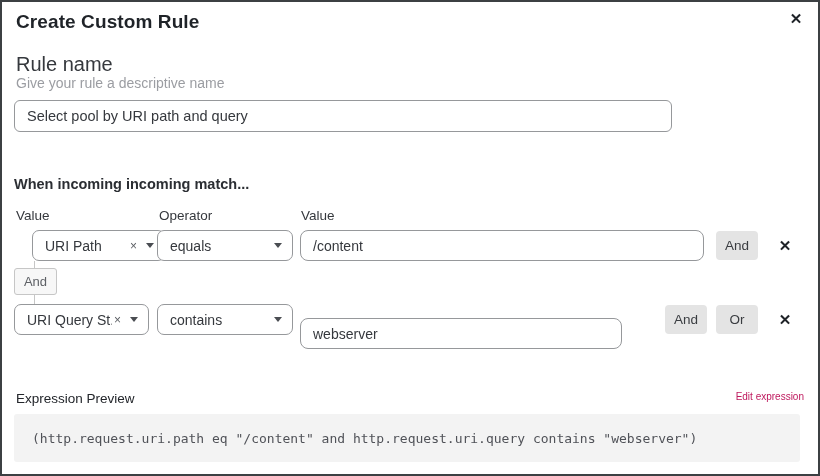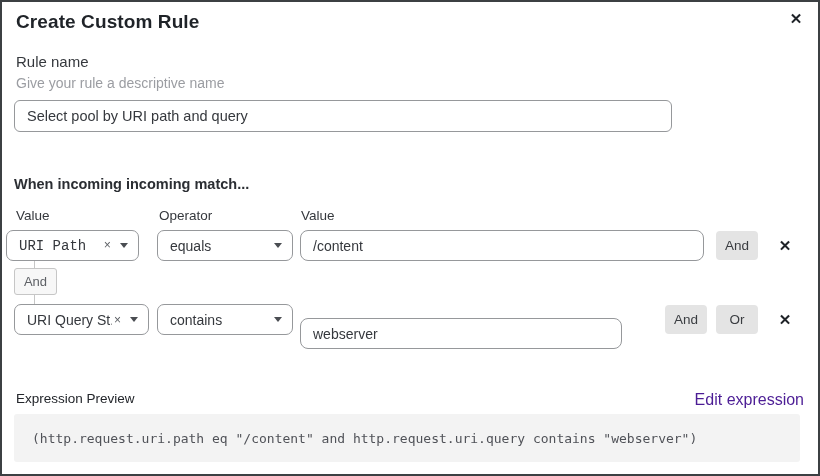--- a/index.html
+++ b/index.html
@@ -24,21 +24,21 @@
   .close-btn {
     position: absolute; right: 11px; top: 6px;
     width: 22px; height: 22px;
     display: flex; align-items: center; justify-content: center;
     font-size: 15px; font-weight: 700; color: #1f2328;
     cursor: pointer; background: none; border: none;
   }
 
   .field-label {
     position: absolute; left: 14px; top: 51px;
-    font-size: 15px; color: #35383d;
+    font-size: 20px; color: #35383d;
   }
   .field-hint {
     position: absolute; left: 14px; top: 73px;
     font-size: 14px; color: #9b9da2;
   }
   .name-input {
     position: absolute; left: 12px; top: 98px;
     width: 658px; height: 32px;
     border: 1px solid #96989b; border-radius: 6px;
     padding: 0 12px; font-size: 14.5px; color: #35383d;
@@ -115,21 +115,21 @@
     display: flex; align-items: center; justify-content: center;
     font-size: 13px; color: #5d6065;
   }
 
   .expr-label {
     position: absolute; left: 14px; top: 389px;
     font-size: 13.5px; color: #23262b;
   }
   .expr-edit-link {
     position: absolute; right: 14px; top: 389px;
-    font-size: 16px; color: #4c1d95; cursor: pointer; text-decoration: none;
+    font-size: 10px; color: #be185d; cursor: pointer; text-decoration: none;
   }
   .expr-code {
     position: absolute; left: 12px; top: 412px;
     width: 786px; height: 48px;
     background: #f3f3f3; border-radius: 3px;
     display: flex; align-items: center;
     padding: 0 18px;
     font-family: "DejaVu Sans Mono", "Liberation Mono", monospace;
     font-size: 13px; color: #505258;
     white-space: nowrap; overflow: hidden;
@@ -146,21 +146,21 @@
   <div class="field-label">Rule name</div>
   <div class="field-hint">Give your rule a descriptive name</div>
   <input class="name-input" type="text" value="Select pool by URI path and query" style="">
 
   <div class="section-heading">When incoming incoming match...</div>
 
   <div class="col-label col-field">Value</div>
   <div class="col-label col-operator">Operator</div>
   <div class="col-label col-value">Value</div>
 
-  <div class="select-box" style="left:4px; top:228px; width:133px;font-family:Liberation Mono, monospace;">
+  <div class="select-box" style="left:30px; top:228px; width:133px;">
     <span class="select-text">URI Path</span>
     <span class="clear-x">×</span>
     <span class="caret"></span>
   </div>
 
   <div class="select-box" style="left:155px; top:228px; width:136px;gap:8px;">
     <span class="select-text">equals</span>
     <span class="caret"></span>
   </div>
 

